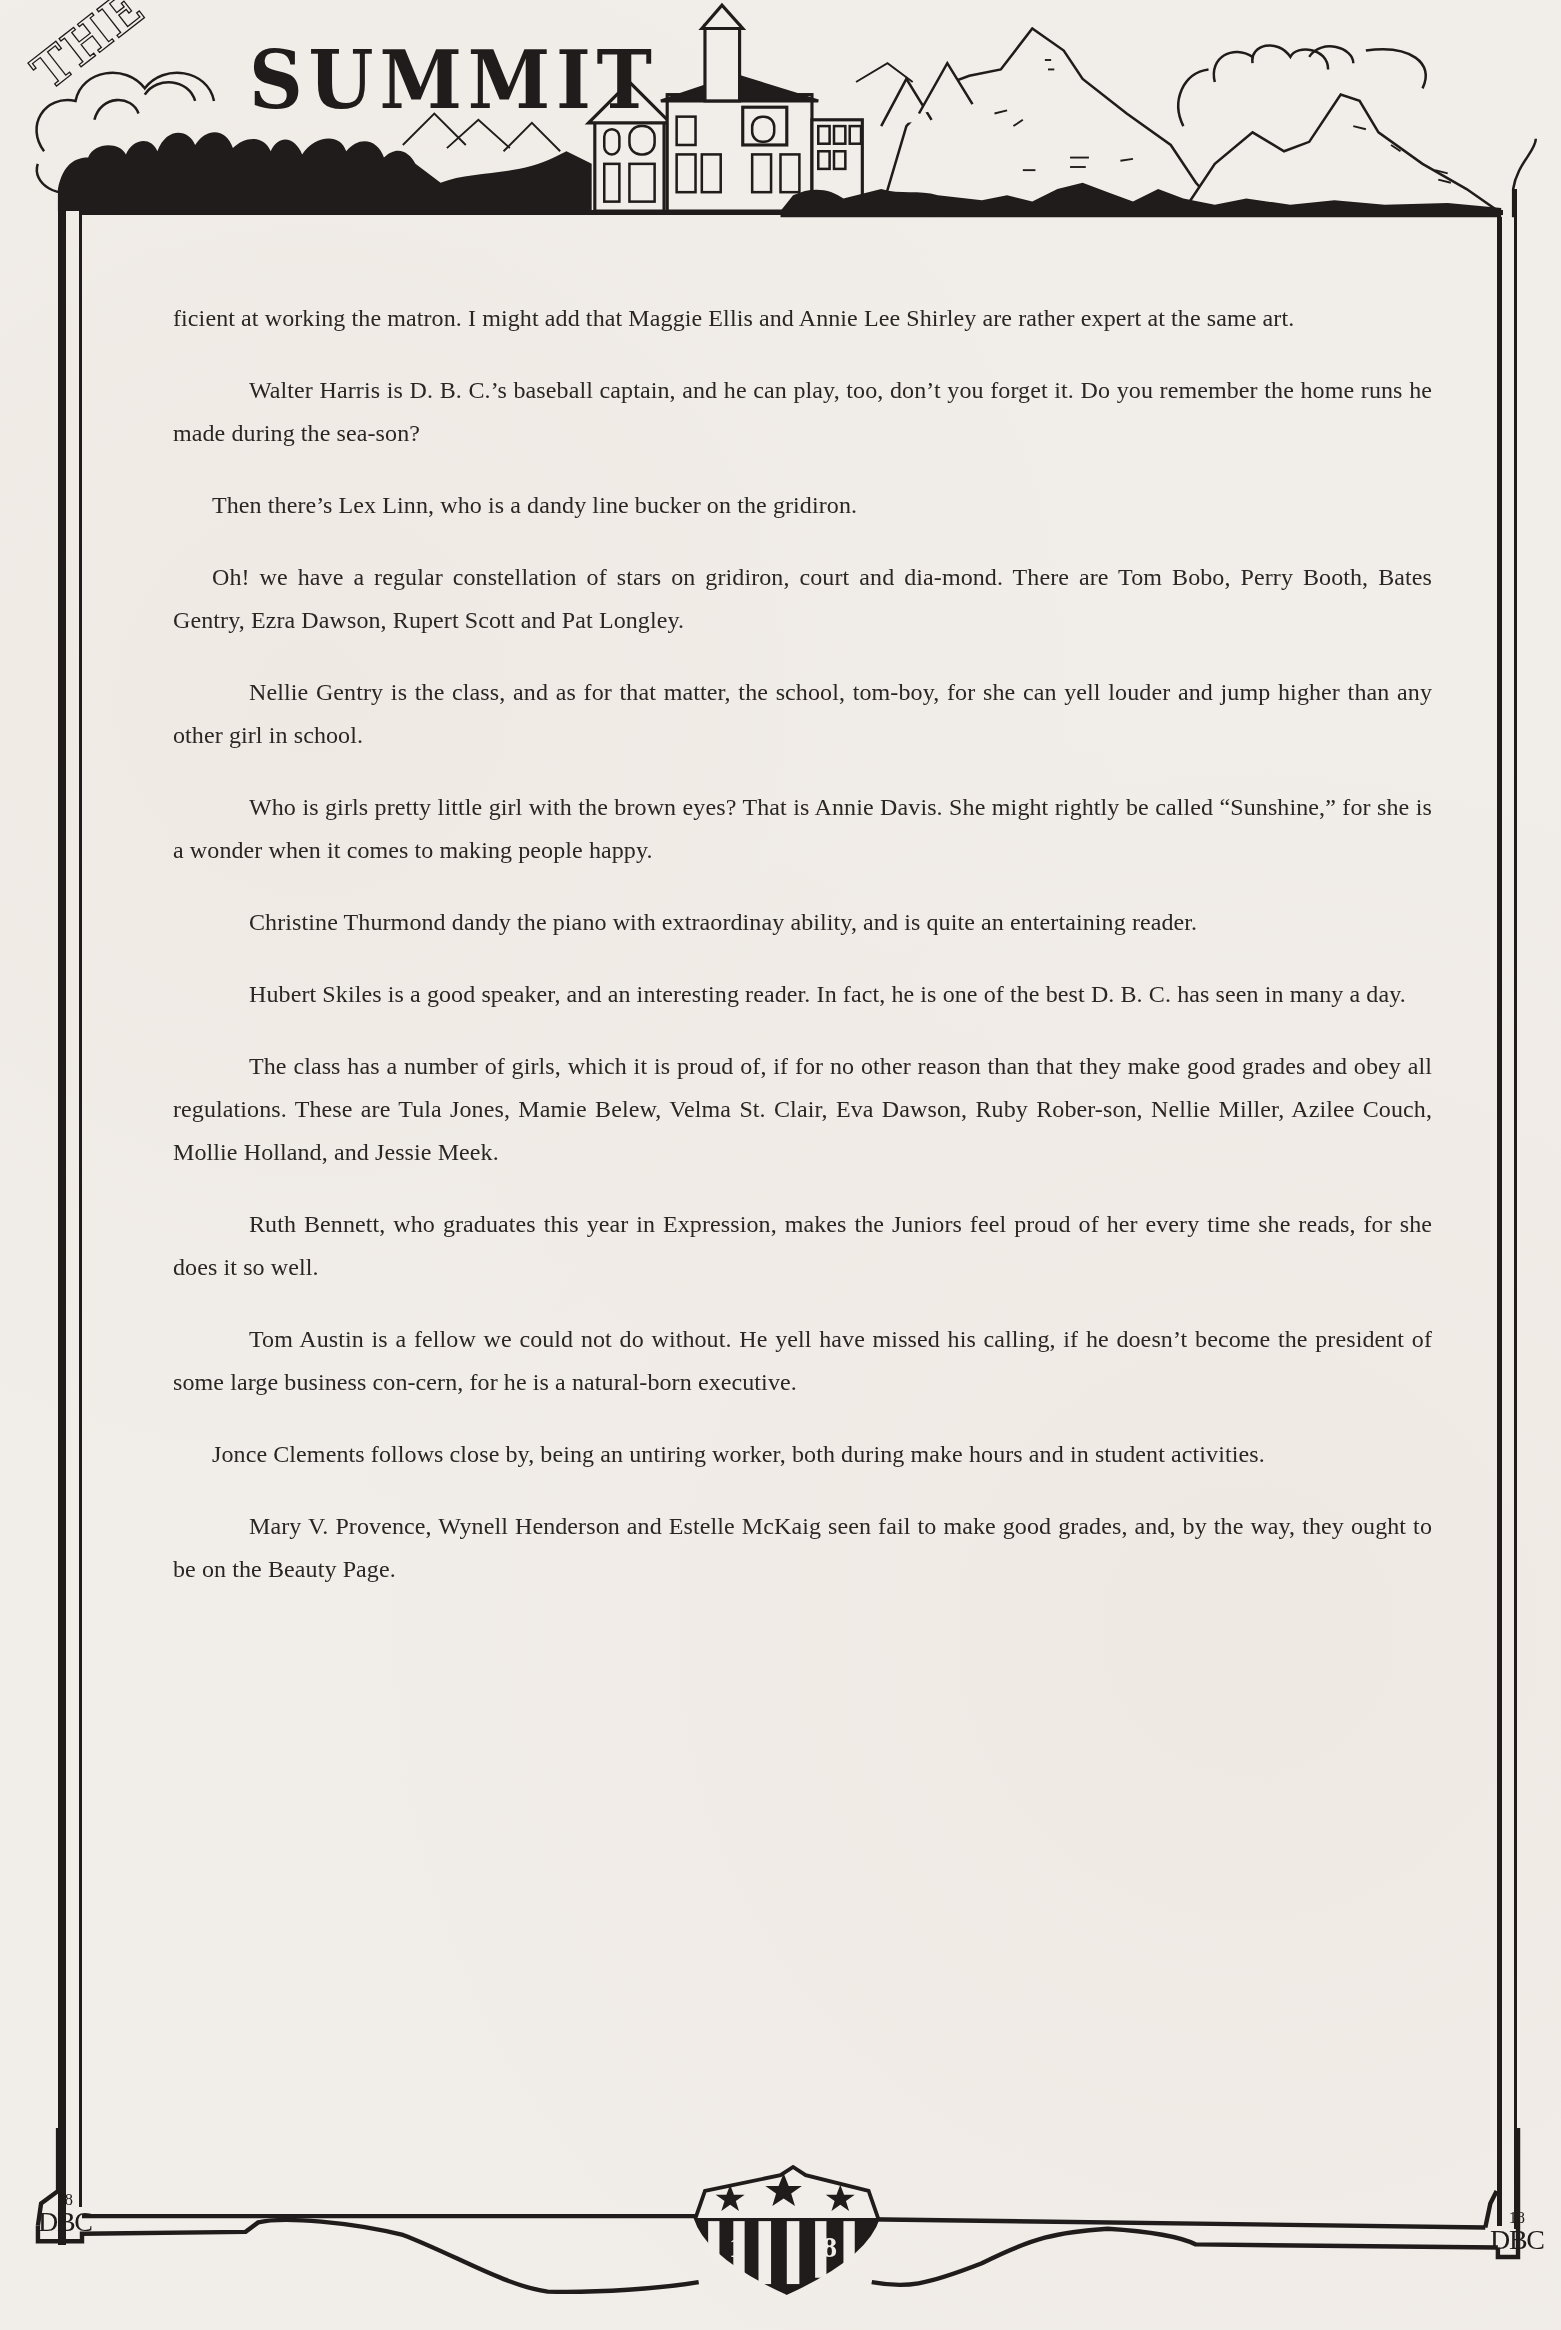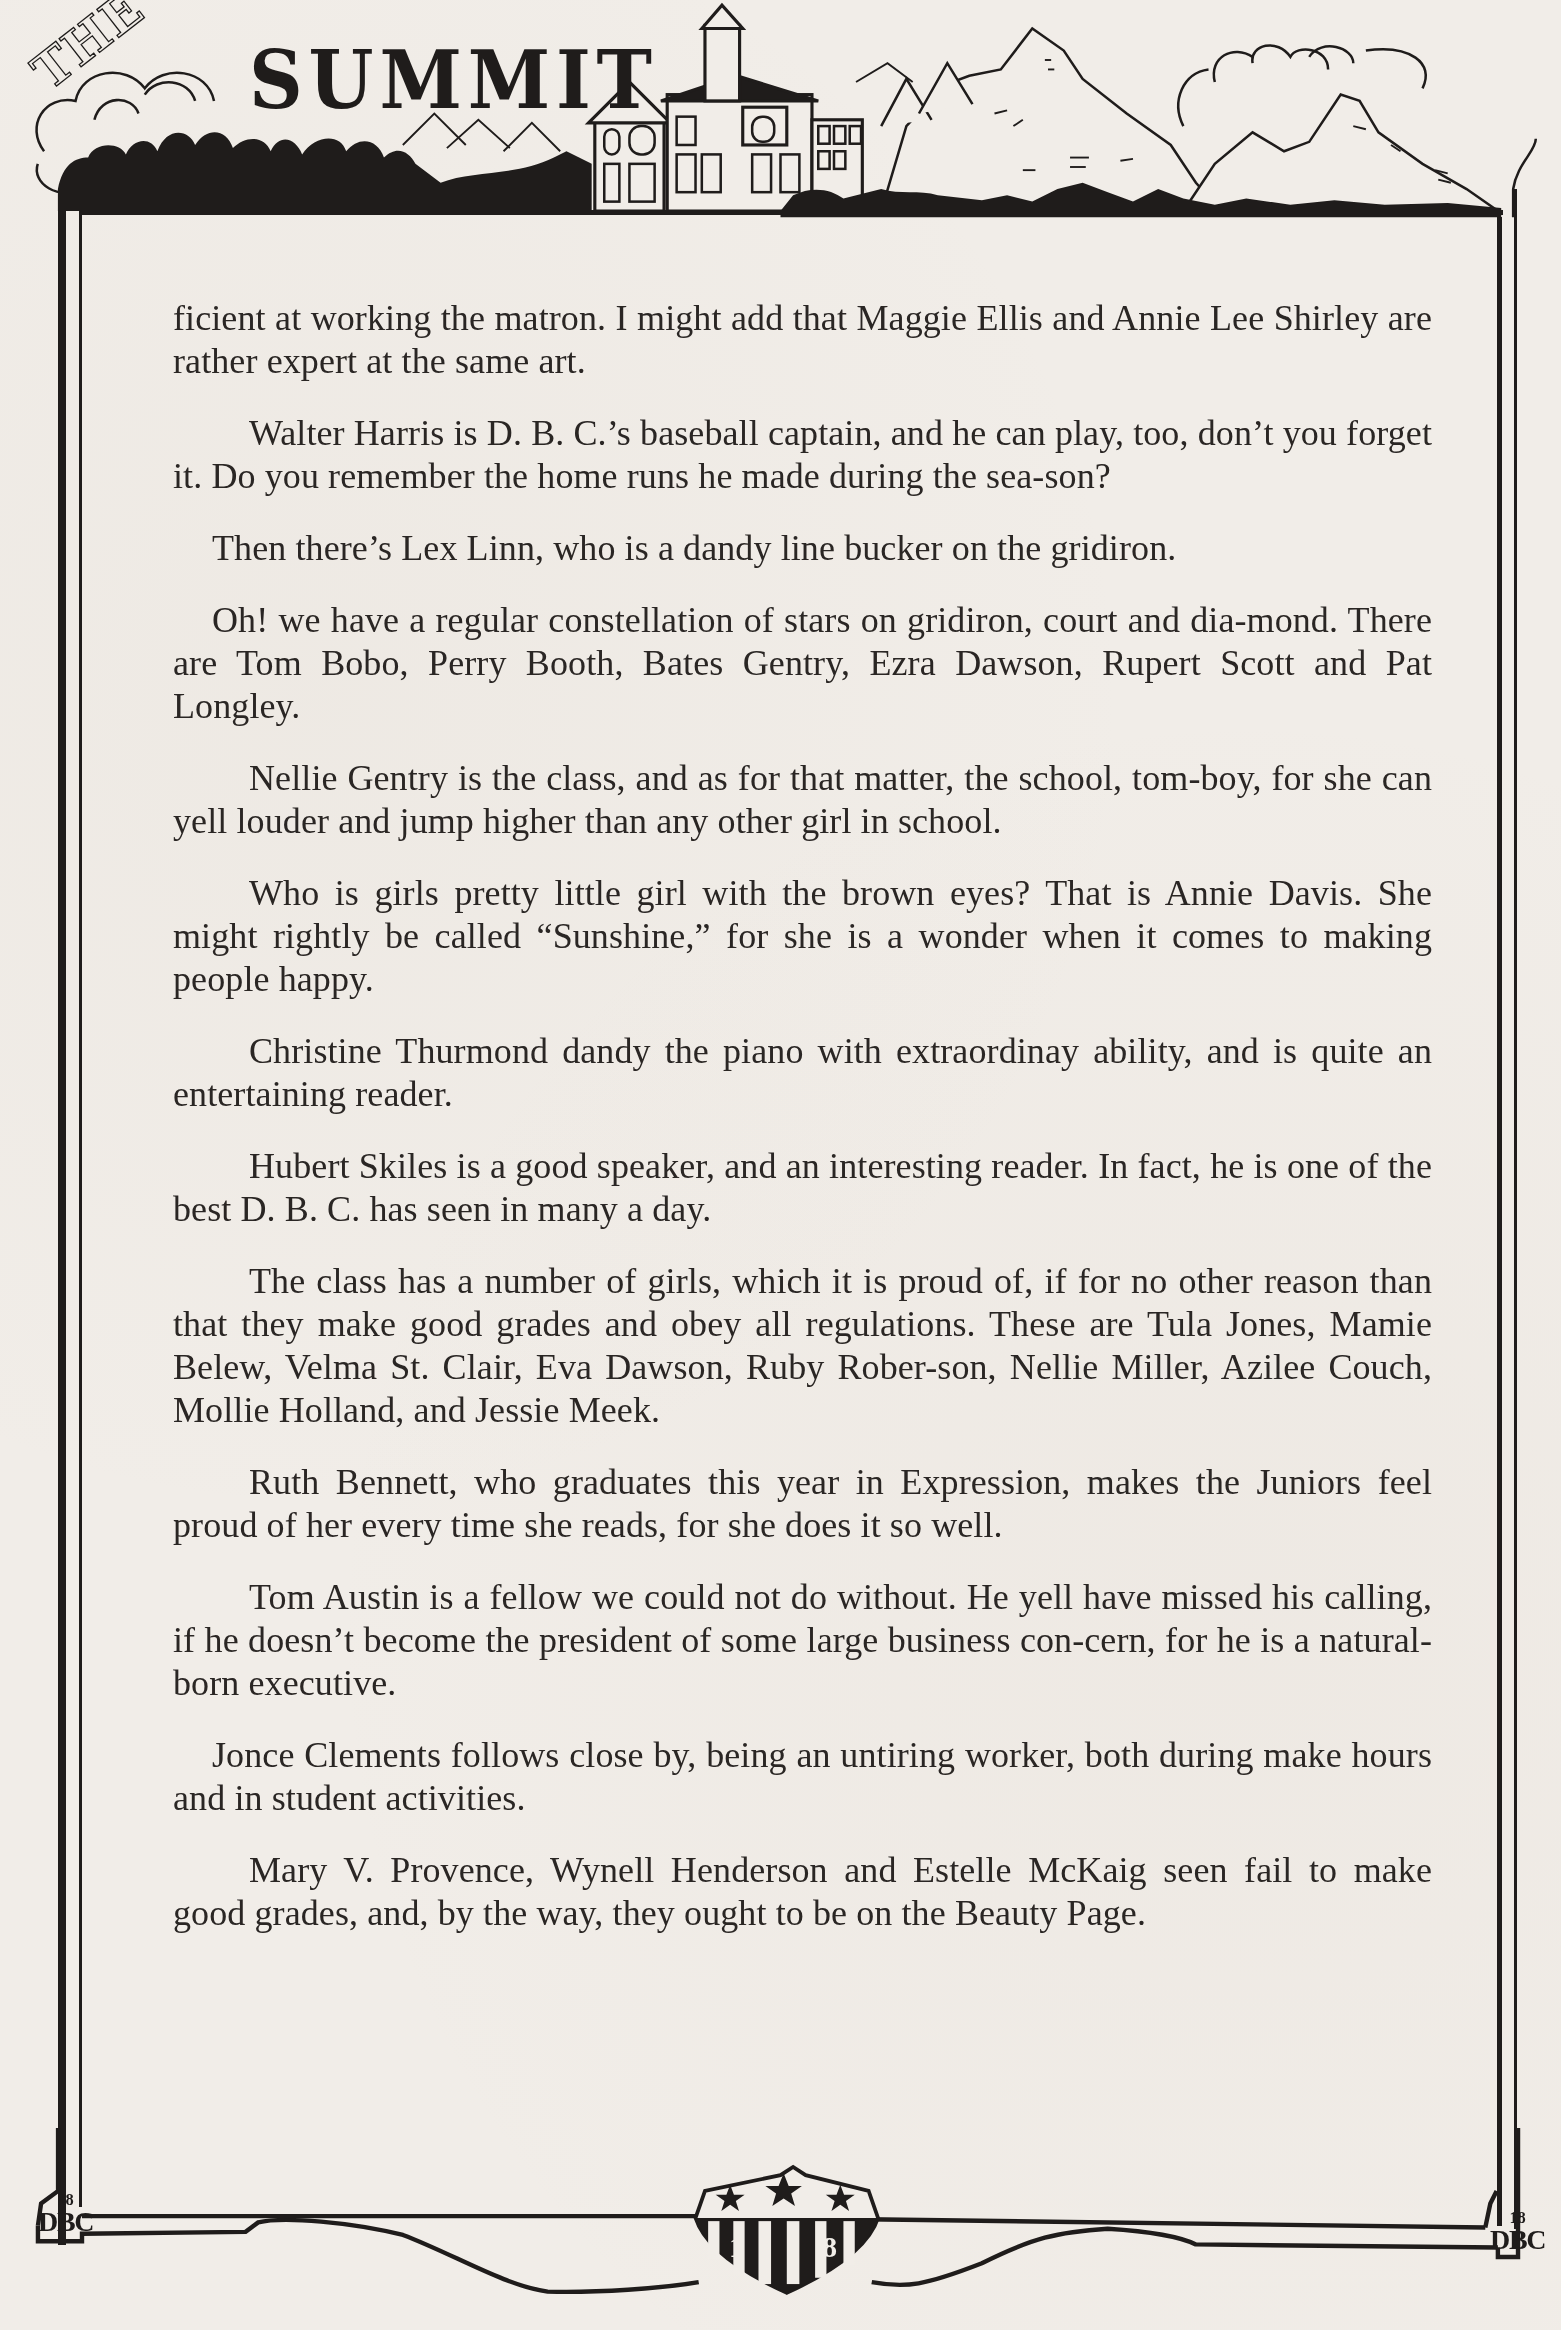--- a/index.html
+++ b/index.html
@@ -35,33 +35,32 @@
   
   .frame-left  { position: absolute; left: 58px;  top: 211px; width: 7.6px; height: 2034px; background: #1f1c1b; }
   .frame-left2 { position: absolute; left: 79px; top: 211px; width: 3.1px;  height: 1996px; background: #1f1c1b; }
   .frame-right { position: absolute; left: 1497px; top: 217px; width: 5px; height: 2009px; background: #1f1c1b; }
   .frame-right2{ position: absolute; left: 1514px; top: 189px; width: 3.1px; height: 2040px; background: #1f1c1b; }
   .frame-top   { position: absolute; left: 79px; top: 210px; width: 1424px; height: 5px; background: #1f1c1b; }
   .footer-art { position: absolute; left: 0; top: 2128px; }
   .corner-mark {
     position: absolute; font-family: "Liberation Serif", serif; color: #1f1c1b;
     line-height: 1;
-    font-weight: bold;
   }
   .corner-mark .yr { font-size: 16.4px; display: block; text-align: center; }
   .corner-mark .dbc { font-size: 28px; letter-spacing: -1.3px; display: block; }
   .corner-left  { left: 38px; top: 2192px; }
   .corner-right { left: 1490px; top: 2210px; }
 
   
   .content {
     position: absolute; left: 173px; top: 297px; width: 1259px;
   }
   .para {
-    font-size: 36px; line-height: 43px;
+    font-size: 24px; line-height: 43px;
     text-align: justify; margin: 0 0 29px 0;
     text-indent: 76px;
     letter-spacing: 0.1px;
   }
   .para.short-indent { text-indent: 39px; }
   .para.first { text-indent: 0; }
 </style>
 </head>
 <body>
 

